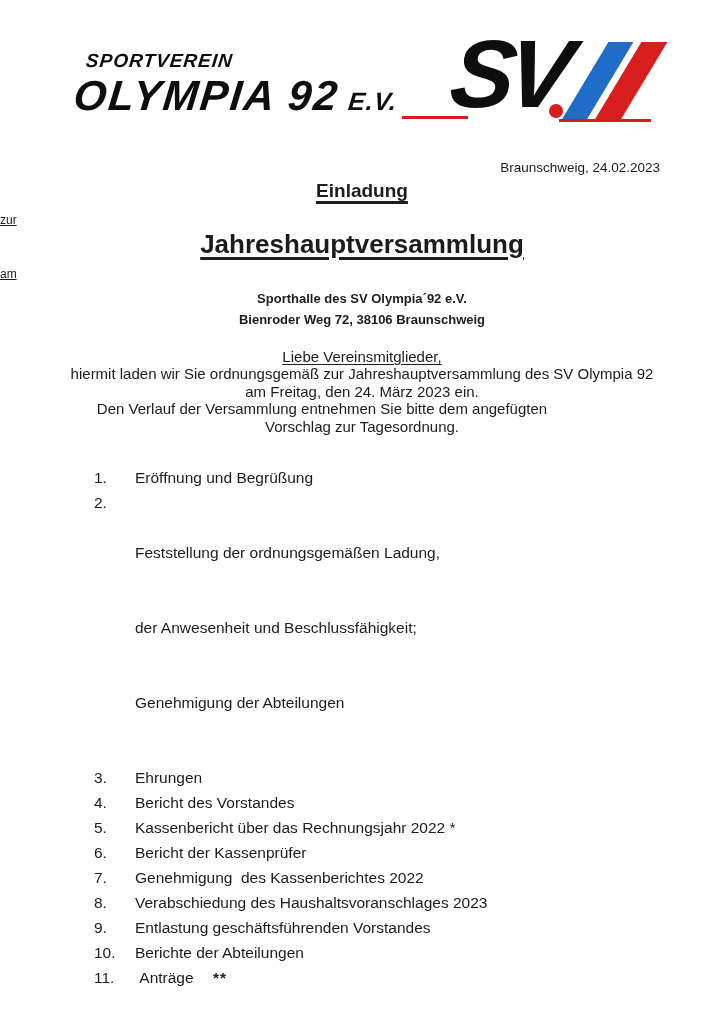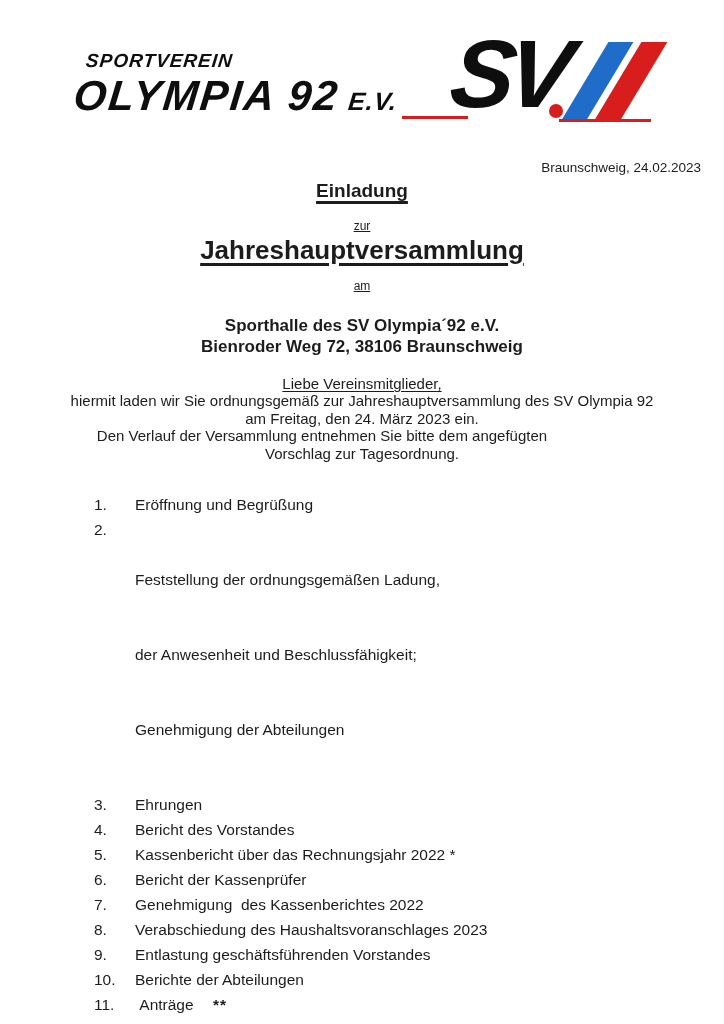--- a/index.html
+++ b/index.html
@@ -48,40 +48,40 @@
   .sv-dot{
     position:absolute;left:549px;top:104px;width:14px;height:14px;
     border-radius:50%;background:var(--brand-red);
   }
   .sv-underline{
     position:absolute;left:559px;top:119px;width:92px;height:3px;
     background:var(--brand-red);
   }
   
   .dateline{
-    text-align:right;padding-right:23px;
+    text-align:right;padding-right:64px;
     font-size:13.5px;line-height:16px;
   }
   .title{
     text-align:center;font-size:19px;line-height:26px;font-weight:bold;
     margin-top:2px;
   }
   .title span, .big-line span{
     text-decoration:underline;
     text-decoration-thickness:2.5px;
     text-underline-offset:4px;
   }
   .connector{
-    text-align:center;font-size:12px;line-height:13px;margin-top:16px;text-decoration:underline;
+    text-align:left;font-size:12px;line-height:13px;margin-top:10px;text-decoration:underline;
   }
   .big-line{
     text-align:center;font-size:26px;line-height:28px;font-weight:bold;
     margin-top:3px;
   }
-  .venue{margin-top:22px;text-align:center;font-weight:bold;font-size:17px;line-height:21px;}
+  .venue{margin-top:7px;text-align:center;font-weight:bold;font-size:13px;line-height:21px;}
   .salutation{
     margin-top:18px;text-align:center;font-size:15px;line-height:17px;
   }
   .salutation span{text-decoration:underline;text-underline-offset:2px;}
   .intro-line{text-align:center;font-size:15px;line-height:17.5px;white-space:pre-wrap;}
   .intro-line.shifted{padding-right:80px;}
   
   .agenda{margin:30px 0 0 94px;font-size:15.5px;line-height:25px;}
   .agenda-row{display:flex;position:relative;}
   .agenda-num{flex:0 0 41px;}

